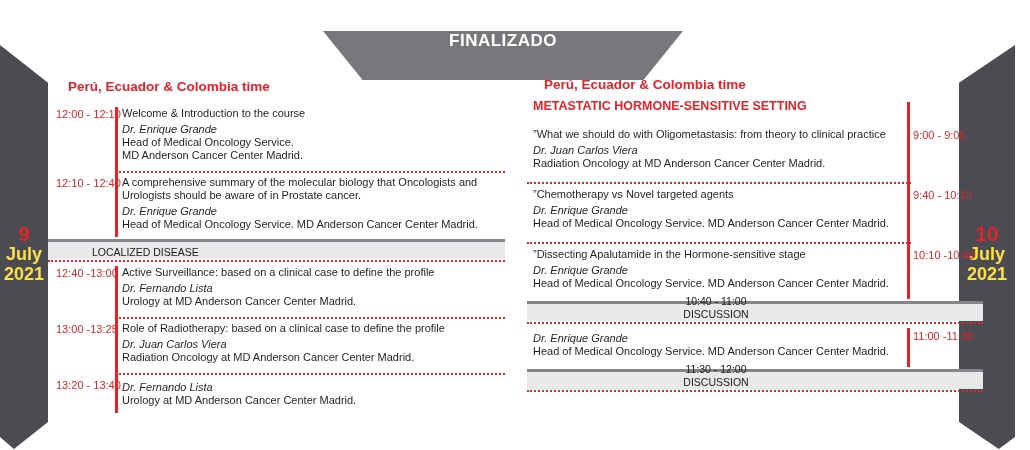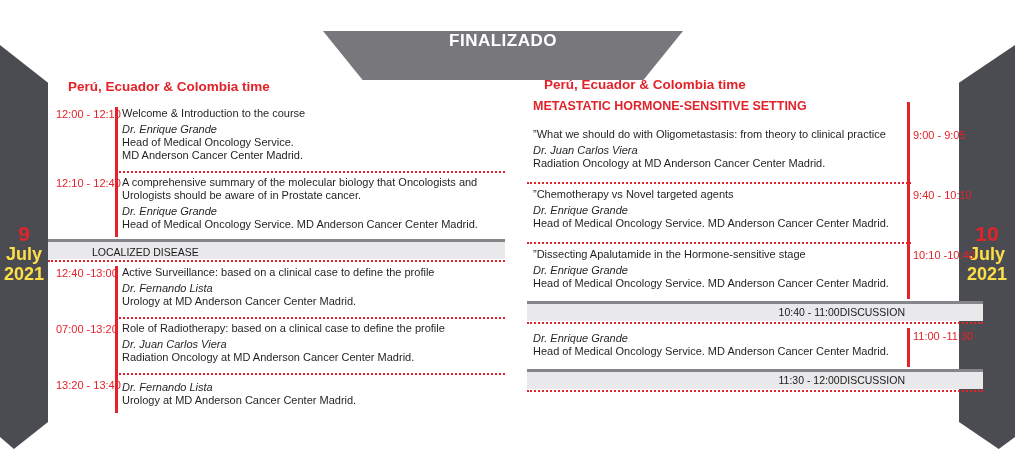--- a/index.html
+++ b/index.html
@@ -60,21 +60,21 @@
   .dotsep{border-top:2px dotted var(--red);margin:1px 0;}
   .group-l .dotsep{margin-left:-7px;}
   .group-r .dotsep{width:calc(100% + 4px);}
   .dotsep-full-l{border-top:2px dotted var(--red);margin:1px 0 2px -4px;width:457px;}
   .dotsep-full-r{border-top:2px dotted var(--red);margin:1px 0 2px 0;width:456px;}
 
   
   .band{background:var(--band-bg);border-top:3px solid var(--band-border);
     height:20px;display:flex;align-items:center;font-size:10.5px;color:#1a1a1a;}
   .band-l{margin-left:-4px;width:457px;padding-left:44px;align-items:flex-end;}
-  .band-r{width:456px;justify-content:flex-end;padding-right:78px;}
+  .band-r{width:456px;justify-content:flex-end;padding-right:78px;flex-direction:column;}
 </style>
 </head>
 <body>
 
 <div class="stage">
 
   <div class="ribbon ribbon-left">
     <div class="date-block">
       <div class="date-day">9</div>
       <div class="date-month">July</div>
@@ -121,21 +121,21 @@
 
     <div class="group group-l">
       <div class="session">
         <div class="time">12:40 -13:00</div>
         <div class="s-title">Active Surveillance: based on a clinical case to define the profile</div>
         <div class="s-speaker">Dr. Fernando Lista</div>
         <div class="s-affil">Urology at MD Anderson Cancer Center Madrid.</div>
       </div>
       <div class="dotsep"></div>
       <div class="session">
-        <div class="time">07:00 -13:20</div>
+        <div class="time">13:00 -13:25</div>
         <div class="s-title">Role of Radiotherapy: based on a clinical case to define the profile</div>
         <div class="s-speaker">Dr. Juan Carlos Viera</div>
         <div class="s-affil">Radiation Oncology at MD Anderson Cancer Center Madrid.</div>
       </div>
       <div class="dotsep"></div>
       <div class="session">
         <div class="time">13:20 - 13:40</div>
         <div class="s-speaker">Dr. Fernando Lista</div>
         <div class="s-affil">Urology at MD Anderson Cancer Center Madrid.</div>
       </div>

